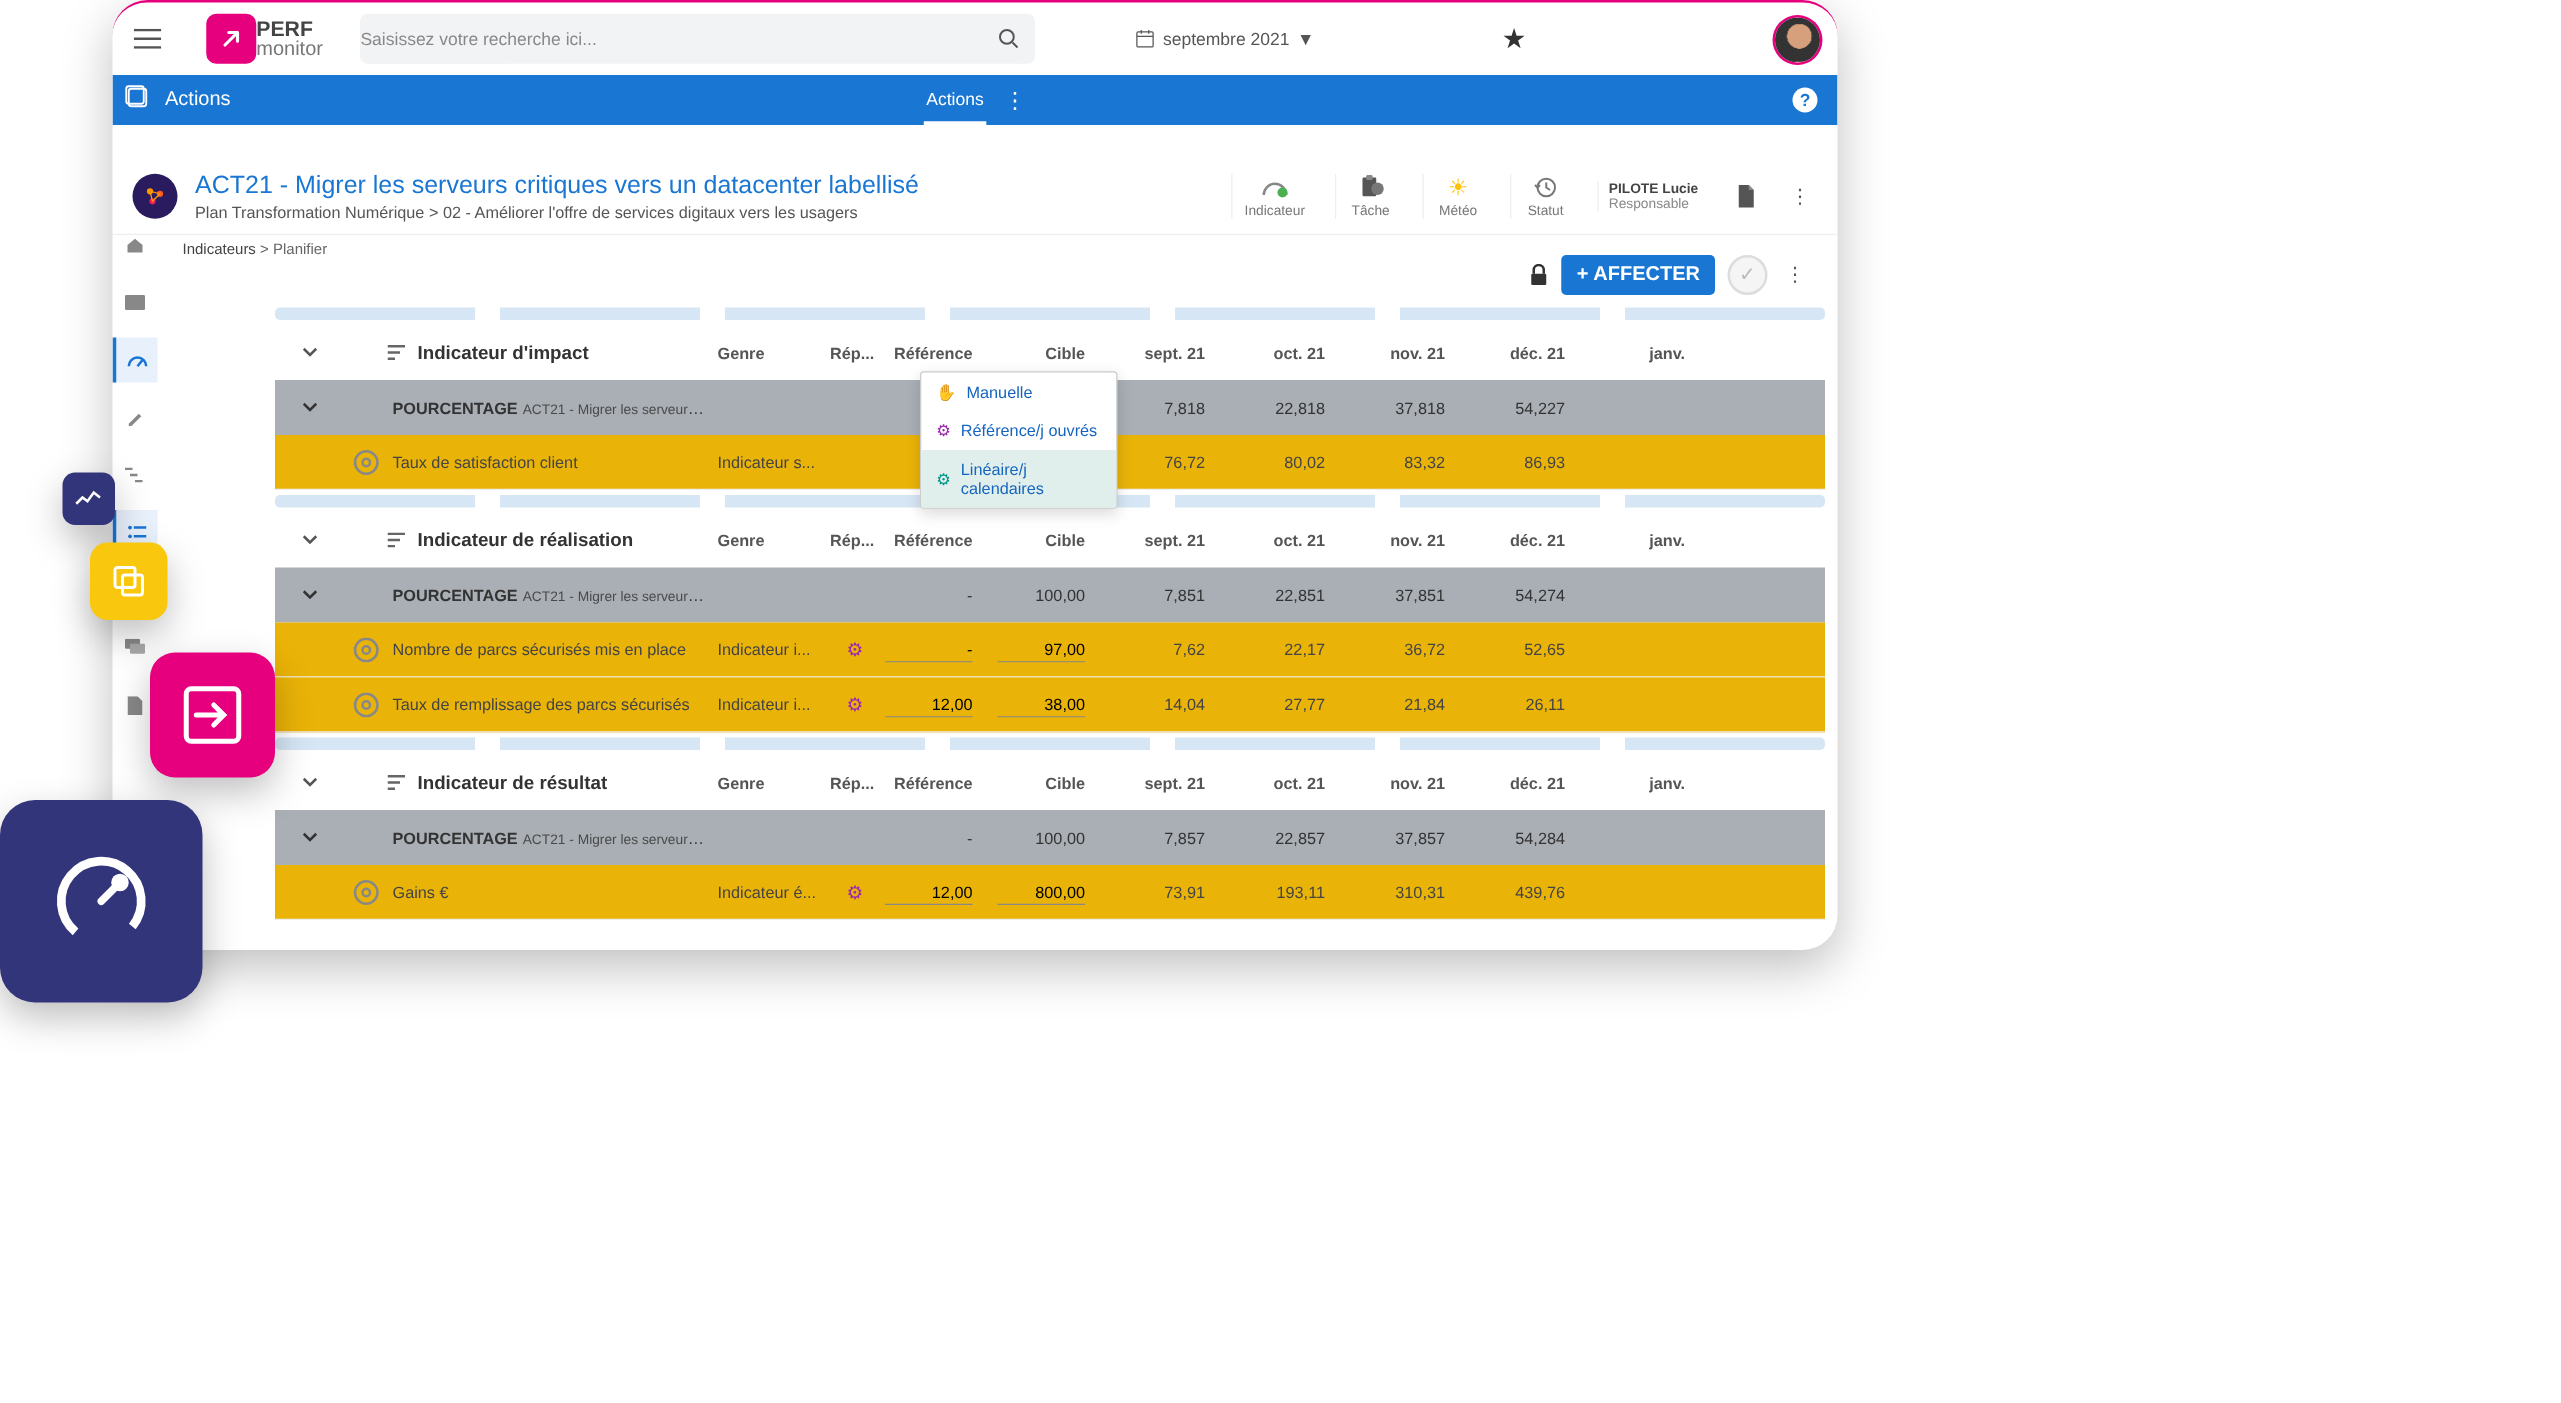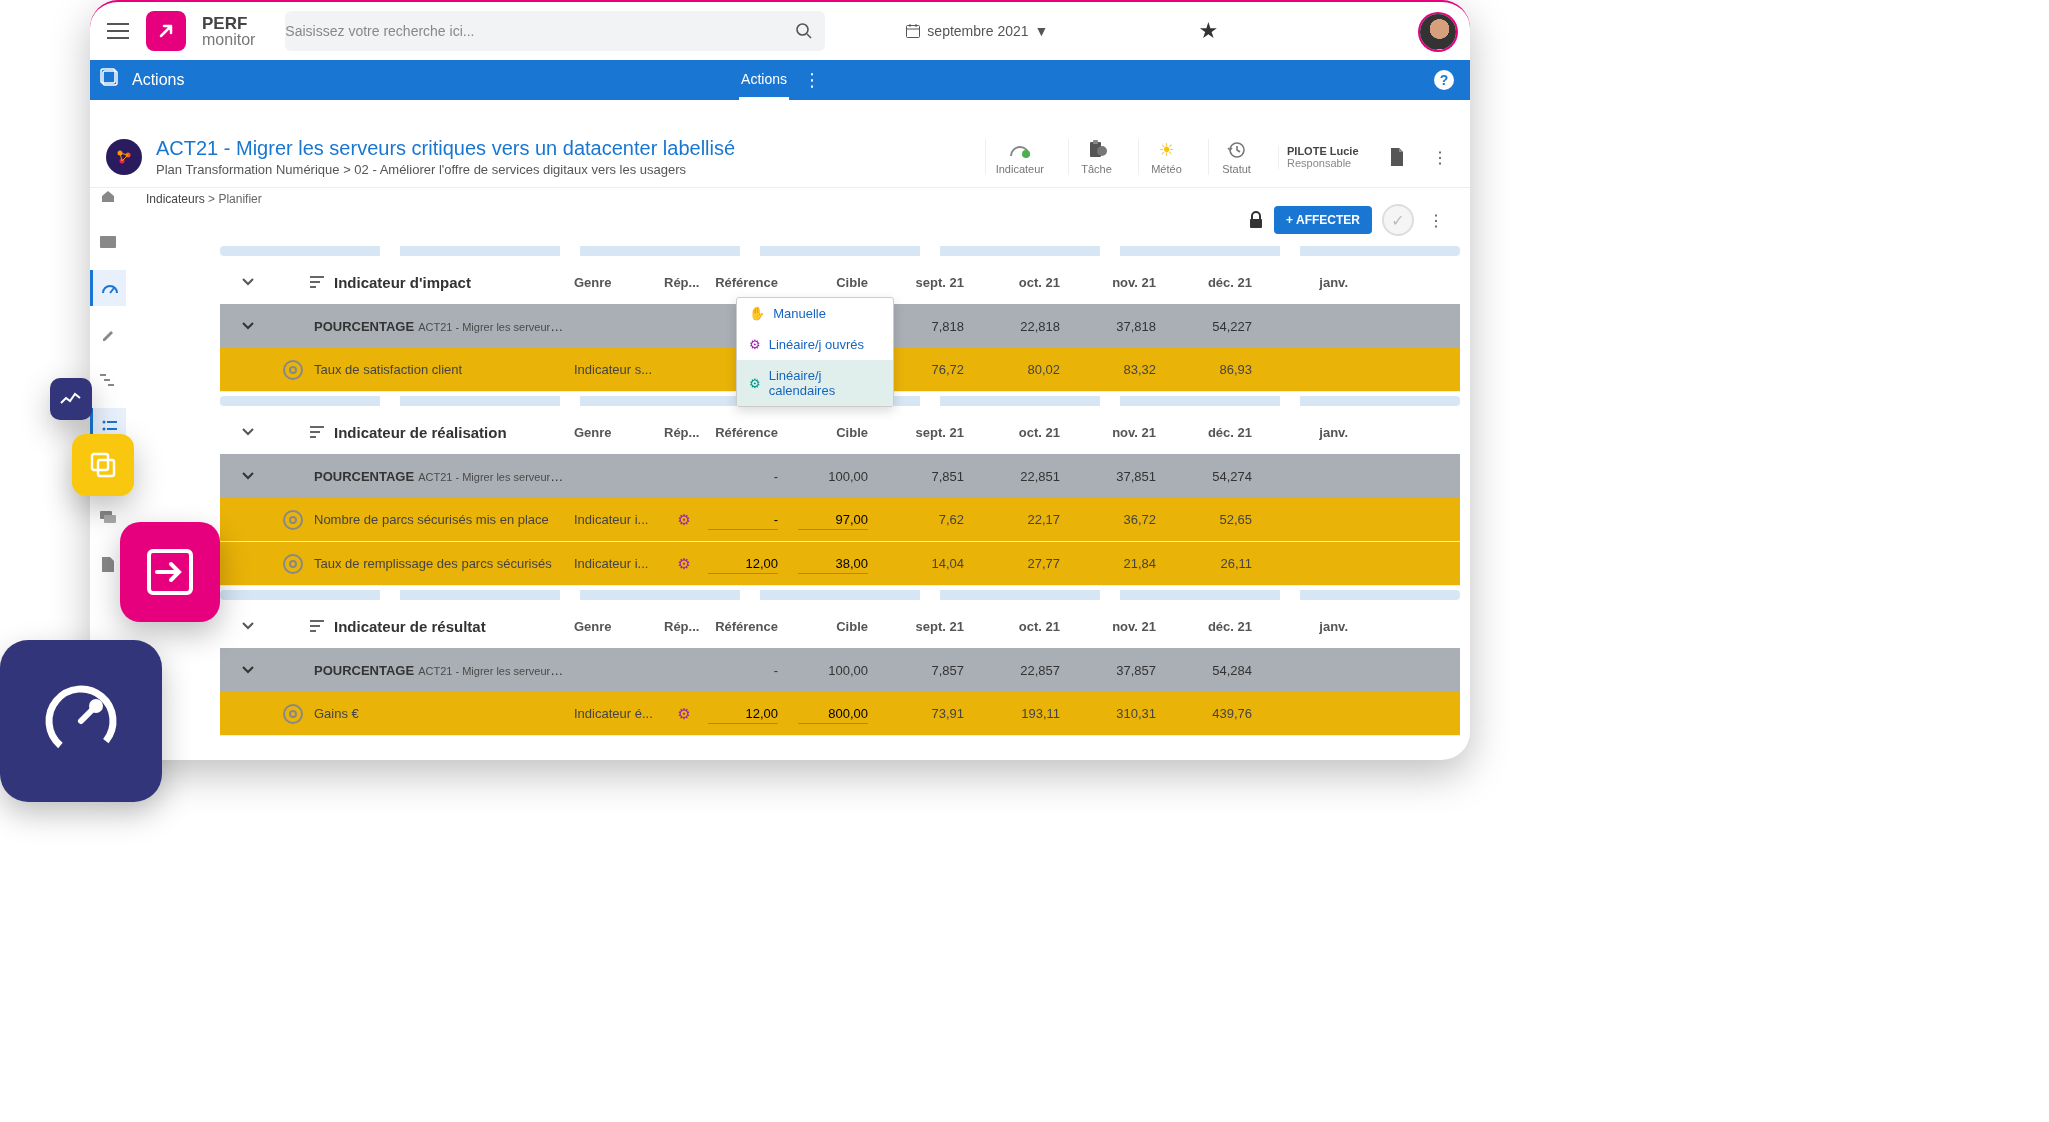--- a/index.html
+++ b/index.html
@@ -3,21 +3,21 @@
 <meta charset="utf-8">
 <style>
 * { box-sizing: border-box; margin: 0; padding: 0; }
 body { font-family: "Helvetica Neue", Arial, sans-serif; background: #fff; width: 2049px; height: 1122px; position: relative; overflow: hidden; }
 
 .app-window { position: absolute; left: 90px; top: 0; width: 1380px; height: 760px; background: #fff; border-radius: 28px; overflow: hidden; box-shadow: 0 14px 40px rgba(0,0,0,0.25); border-top: 2px solid #e6007e; }
 
 
 .top-header { height: 58px; display: flex; align-items: center; padding: 0 10px; gap: 10px; }
 .menu-btn { width: 36px; height: 36px; display: flex; align-items: center; justify-content: center; cursor: pointer; }
-.logo-wrap { display: flex; align-items: center; gap: 16px; }
+.logo-wrap { display: flex; align-items: center; gap: 0; margin-left: 19px; }
 .logo-sq { width: 40px; height: 40px; background: #e6007e; border-radius: 8px; display: flex; align-items: center; justify-content: center; }
 .logo-text { display: flex; flex-direction: column; line-height: 1; }
 .logo-text .t1 { font-weight: 700; font-size: 17px; color: #444; }
 .logo-text .t2 { font-size: 16px; color: #777; }
 .search-bar { margin-left: 20px; flex: 1; max-width: 540px; height: 40px; background: #f1f3f4; border-radius: 6px; display: flex; align-items: center; padding: 0 0; color: #888; position: relative; }
 .search-bar input { border: none; background: transparent; width: 100%; font-size: 14px; color: #888; outline: none; }
 .search-bar input::placeholder { color: #888; }
 .search-icon { position: absolute; right: 12px; color: #555; }
 .period-selector { margin-left: 70px; display: flex; align-items: center; gap: 6px; color: #555; font-size: 14px; cursor: pointer; }
 .star-btn { margin-left: 140px; color: #333; font-size: 22px; cursor: pointer; }
@@ -49,21 +49,21 @@
 .left-rail { position: absolute; left: 0; top: 170px; width: 36px; display: flex; flex-direction: column; gap: 10px; padding-top: 6px; }
 .rail-item { width: 36px; height: 36px; display: flex; align-items: center; justify-content: center; color: #888; font-size: 16px; cursor: pointer; }
 .rail-item.active { background: #e8f0fc; border-left: 3px solid #1976d2; color: #1976d2; }
 
 
 .crumb { padding: 4px 16px 4px 56px; font-size: 12px; color: #666; }
 .crumb a { color: #444; text-decoration: none; }
 .table-area { position: absolute; left: 130px; top: 196px; right: 10px; bottom: 10px; overflow: hidden;}
 .toolbar { display: flex; align-items: center; justify-content: flex-end; gap: 10px; padding: 6px 12px; }
 .lock-icon { color: #333; }
-.affect-btn { background: #1976d2; color: #fff; border: none; border-radius: 4px; padding: 7px 12px; font-size: 12px; font-weight: 600; cursor: pointer; }
+.affect-btn { background: #1976d2; color: #fff; border: none; border-radius: 4px; padding: 7px 12px; font-size: 16px; font-weight: 600; cursor: pointer; }
 .circle-btn { width: 32px; height: 32px; border-radius: 50%; border: 2px solid #ddd; background: #f5f5f5; display: flex; align-items: center; justify-content: center; color: #bbb; cursor: pointer; }
 .tb-kebab { color: #555; cursor: pointer; padding: 0 4px; }
 
 
 .scroll-strip { height: 10px; background: repeating-linear-gradient(90deg,#d6e6f5 0,#d6e6f5 160px, transparent 160px, transparent 180px); margin: 4px 0; border-radius: 4px; }
 .tbl-header, .tbl-row { display: grid; grid-template-columns: 56px 34px 260px 90px 48px 74px 90px 96px 96px 96px 96px 96px 56px; align-items: center; font-size: 13px; color: #444; }
 .tbl-header { font-weight: 700; color: #555; height: 44px; }
 .tbl-header .hcell { padding: 0 4px; }
 .hcell.num { text-align: right; }
 .section-title-cell { display: flex; align-items: center; gap: 10px; }
@@ -517,21 +517,21 @@
         </div>
       </div>
 
     <div class="dropdown" style="left:516px; top:99px; width:158px;">
       <div class="dd-item blue">
           <span class="dd-ic">✋</span>
           <span>Manuelle</span>
         </div>
       <div class="dd-item purple">
           <span class="dd-ic">⚙</span>
-          <span>Linéaire/j ouvrés</span>
+          <span>Référence/j ouvrés</span>
         </div>
       <div class="dd-item teal highlight">
           <span class="dd-ic">⚙</span>
           <span>Linéaire/j calendaires</span>
         </div>
     </div>
   </div>
 
 </div>
 

